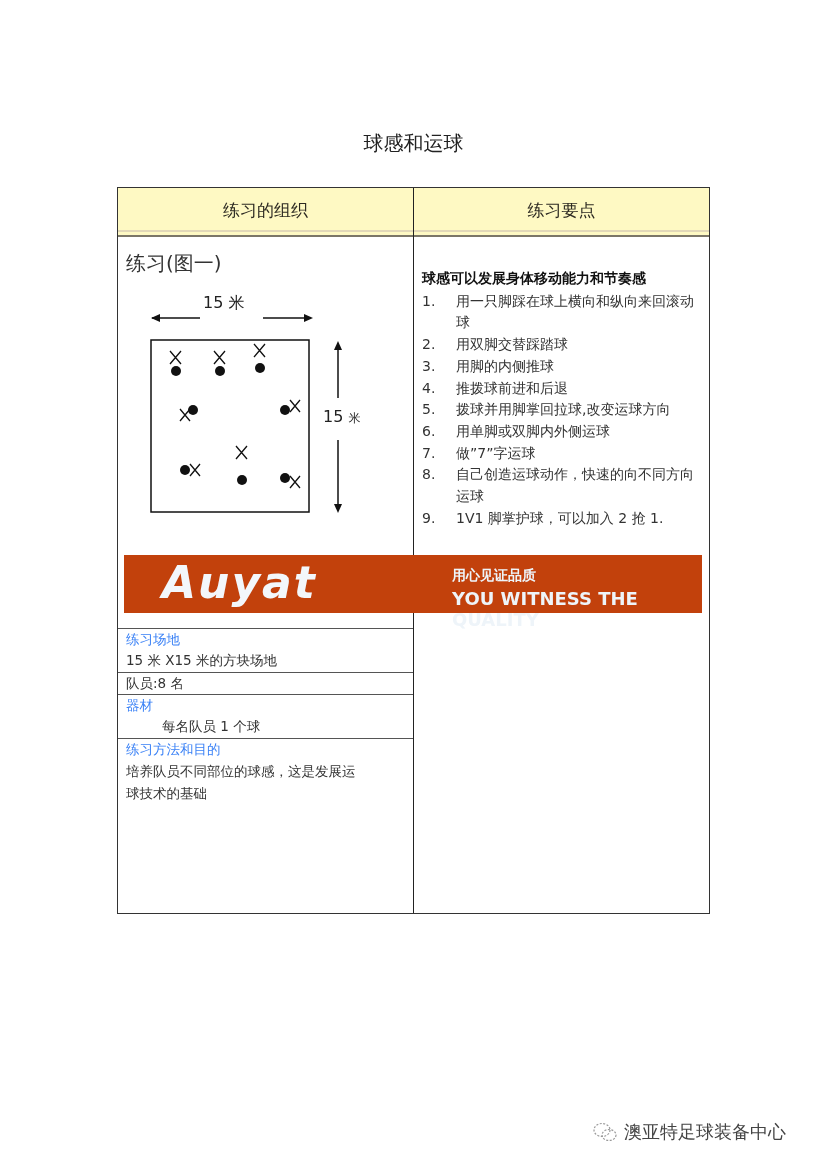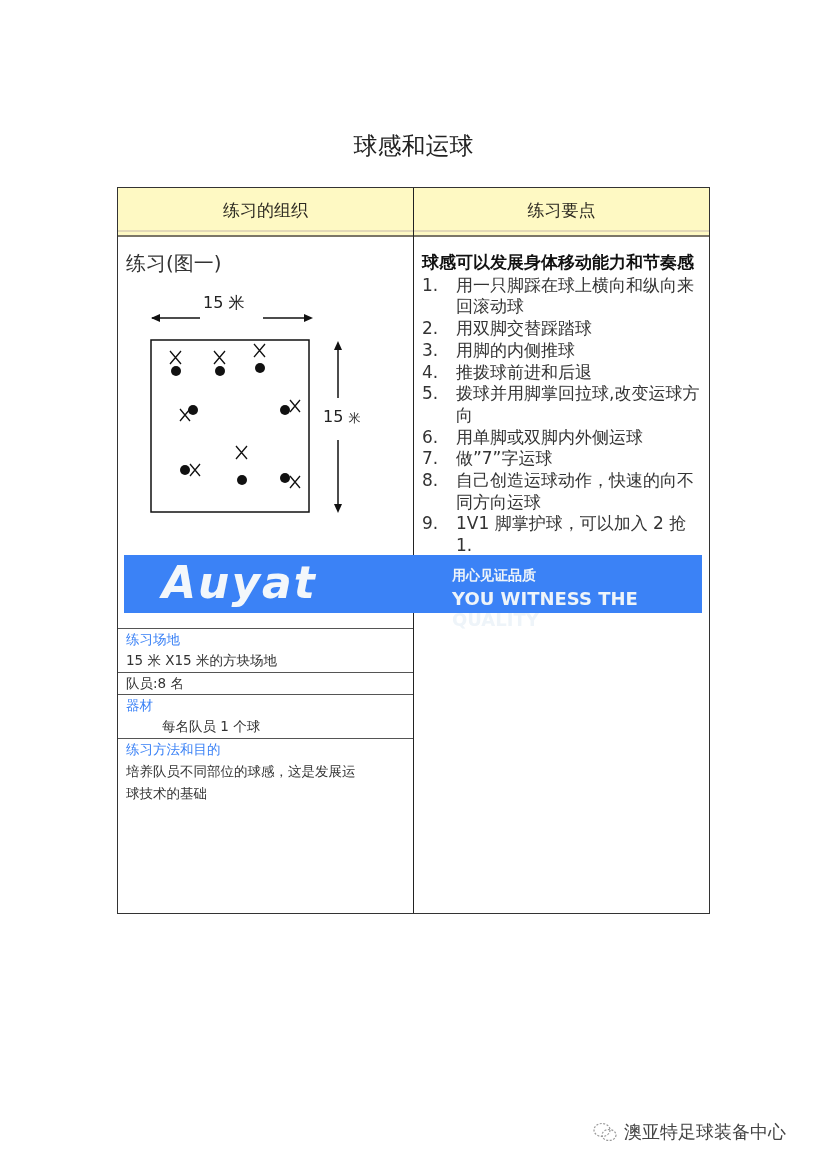--- a/index.html
+++ b/index.html
@@ -1,32 +1,32 @@
 <!DOCTYPE html>
 <html><head>
 <meta charset="utf-8">
 <style>
   html,body{margin:0;padding:0;background:#ffffff;}
   body{width:827px;height:1169px;position:relative;overflow:hidden;font-family:"DejaVu Sans","Liberation Sans",sans-serif;color:#222;}
-  .title{position:absolute;top:130px;left:0;width:827px;text-align:center;font-family:"DejaVu Serif","Liberation Serif",serif;font-size:24px;color:#222;}
+  .title{position:absolute;top:130px;left:0;width:827px;text-align:center;font-family:"DejaVu Serif","Liberation Serif",serif;font-size:20px;color:#222;}
   .table{position:absolute;left:117px;top:187px;width:593px;height:727px;border:1px solid #333;box-sizing:border-box;}
   .hdr{position:absolute;left:0;top:0;width:591px;height:49px;background:#fef9c3;border-bottom:2px solid #7b7668;box-sizing:border-box;}
   .hdr::after{content:"";position:absolute;left:0;right:0;bottom:3px;height:2px;background:#e2d8b8;}
   .hdr-cell{position:absolute;top:0;height:47px;line-height:44px;text-align:center;font-family:"DejaVu Serif","Liberation Serif",serif;font-size:17px;color:#2d2a22;}
   .hdr-left{left:0;width:295px;}
   .hdr-right{left:296px;width:295px;}
   .vdiv{position:absolute;left:295px;top:0;width:1px;height:725px;background:#222;}
   .left-top-label{position:absolute;left:8px;top:62px;font-size:20px;color:#333;}
   .diagram{position:absolute;left:0;top:100px;width:295px;height:230px;}
-  .right-content{position:absolute;left:304px;top:64px;width:285px;font-size:17px;line-height:21.7px;color:#333;}
+  .right-content{position:absolute;left:304px;top:80px;width:285px;font-size:14px;line-height:21.7px;color:#333;}
   .right-head{font-weight:bold;color:#111;margin-bottom:1px;}
   .item{display:flex;}
   .item .num{width:26px;flex:none;}
   .item .txt{flex:1;margin-left:8px;}
-  .watermark{position:absolute;left:124px;top:555px;width:578px;height:58px;background:#3b82f6;}
+  .watermark{position:absolute;left:124px;top:555px;width:578px;height:58px;background:#c2410c;}
   .wm-logo{position:absolute;left:38px;top:2px;font-family:"DejaVu Sans",sans-serif;font-size:44px;font-weight:bold;color:#f3f7fb;letter-spacing:2px;font-style:italic;}
   .wm-cn{position:absolute;left:328px;top:12px;font-size:14px;color:#eef4f9;font-weight:bold;}
   .wm-en{position:absolute;left:328px;top:33px;font-size:18px;color:#eef4f9;font-weight:bold;}
   .row-line{position:absolute;left:0;width:295px;height:1px;background:#555;}
   .cell-text{position:absolute;left:8px;font-size:13.5px;color:#333;}
   .bold{font-weight:normal;color:#3b82f6;}
   .footer{position:absolute;left:592px;top:1120px;font-size:18px;color:#555;display:flex;align-items:center;gap:6px;}
   .footer .txt{color:#444;}
 </style>
 </head>

